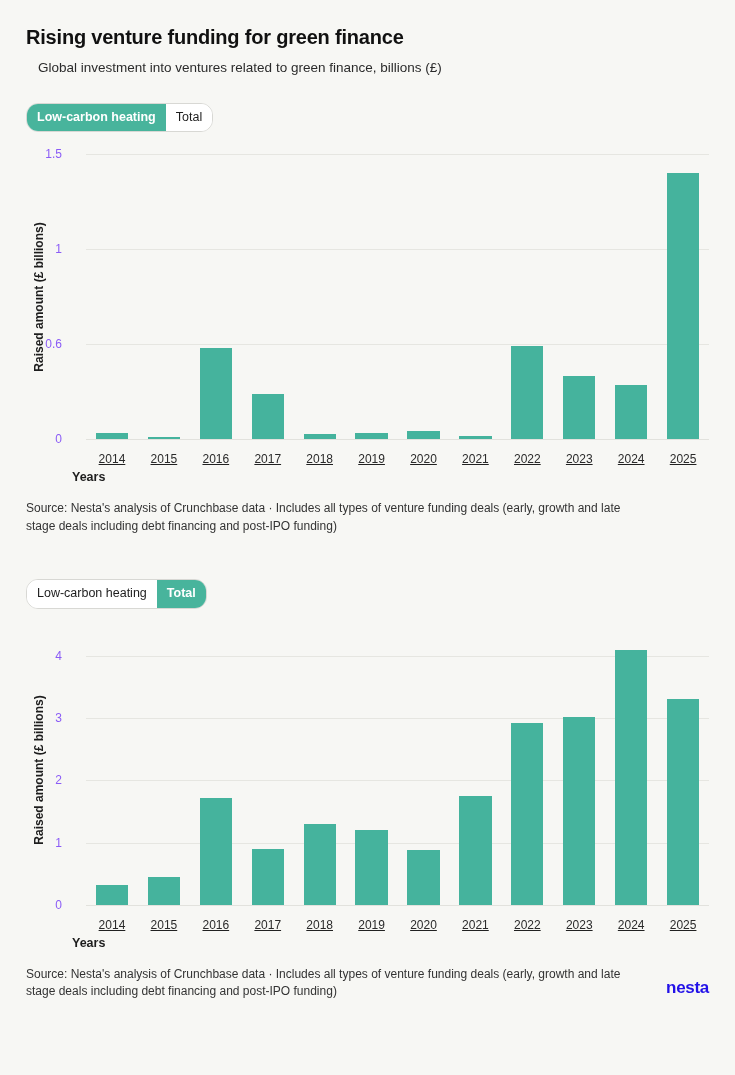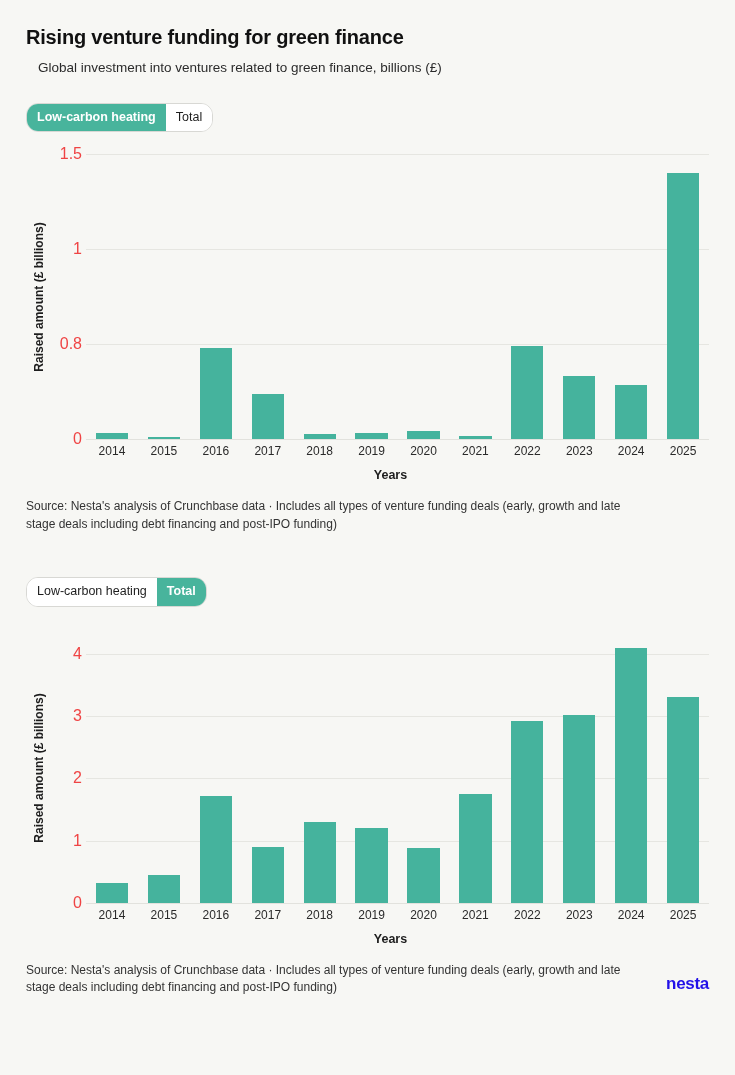--- a/index.html
+++ b/index.html
@@ -86,23 +86,23 @@
     font-weight: bold;
     color: #1d1d1d;
   }
   .y-ticks {
     position: relative;
     flex: 0 0 34px;
     width: 34px;
   }
   .y-tick {
     position: absolute;
-    right: 4px;
-    font-size: 16px;
-    color: #ef4444;
+    right: 24px;
+    font-size: 12px;
+    color: #8b5cf6;
     transform: translateY(-50%);
     white-space: nowrap;
   }
   .plot {
     position: relative;
     flex: 1 1 auto;
   }
   .gridline {
     position: absolute;
     left: 0;
@@ -125,40 +125,40 @@
     align-items: flex-end;
     justify-content: center;
   }
   .bar {
     width: 62%;
     background: #45b39d;
     min-height: 1px;
   }
   .x-labels {
     display: flex;
-    margin-top: 5px;
+    margin-top: 13px;
+    text-decoration: underline;
   }
   .x-spacer { flex: 0 0 60px; }
   .x-labels-inner {
     flex: 1 1 auto;
     display: flex;
     justify-content: space-around;
   }
   .x-label {
     flex: 1 1 0;
     text-align: center;
     font-size: 12px;
     color: #2a2a2a;
   }
   .x-axis-title {
-    text-align: center;
     font-size: 12.5px;
     font-weight: bold;
     color: #1d1d1d;
-    margin-top: 10px;
+    margin-top: 4px;
     padding-left: 46px;
   }
   
   .footnote {
     font-size: 12px;
     line-height: 1.45;
     color: #333333;
     max-width: 605px;
     margin-top: 16px;
   }
@@ -193,21 +193,21 @@
       <button class="legend-btn">Total</button>
     </div>
 
     <div class="plot-wrap" style="height:285px; margin-top:22px;">
       <div class="y-axis-title">
         <span>Raised amount (£ billions)</span>
       </div>
       <div class="y-ticks">
         <div class="y-tick" style="top:0%">1.5</div>
         <div class="y-tick" style="top:33.33%">1</div>
-        <div class="y-tick" style="top:66.66%">0.8</div>
+        <div class="y-tick" style="top:66.66%">0.6</div>
         <div class="y-tick" style="top:100%">0</div>
       </div>
       <div class="plot">
         <div class="gridline" style="top:0%"></div>
         <div class="gridline" style="top:33.33%"></div>
         <div class="gridline" style="top:66.66%"></div>
         <div class="gridline baseline" style="top:100%"></div>
         <div class="bars">
             <div class="bar-slot">
               <div class="bar" style="height: 2.33333%; background: rgb(69, 179, 157);"></div>

